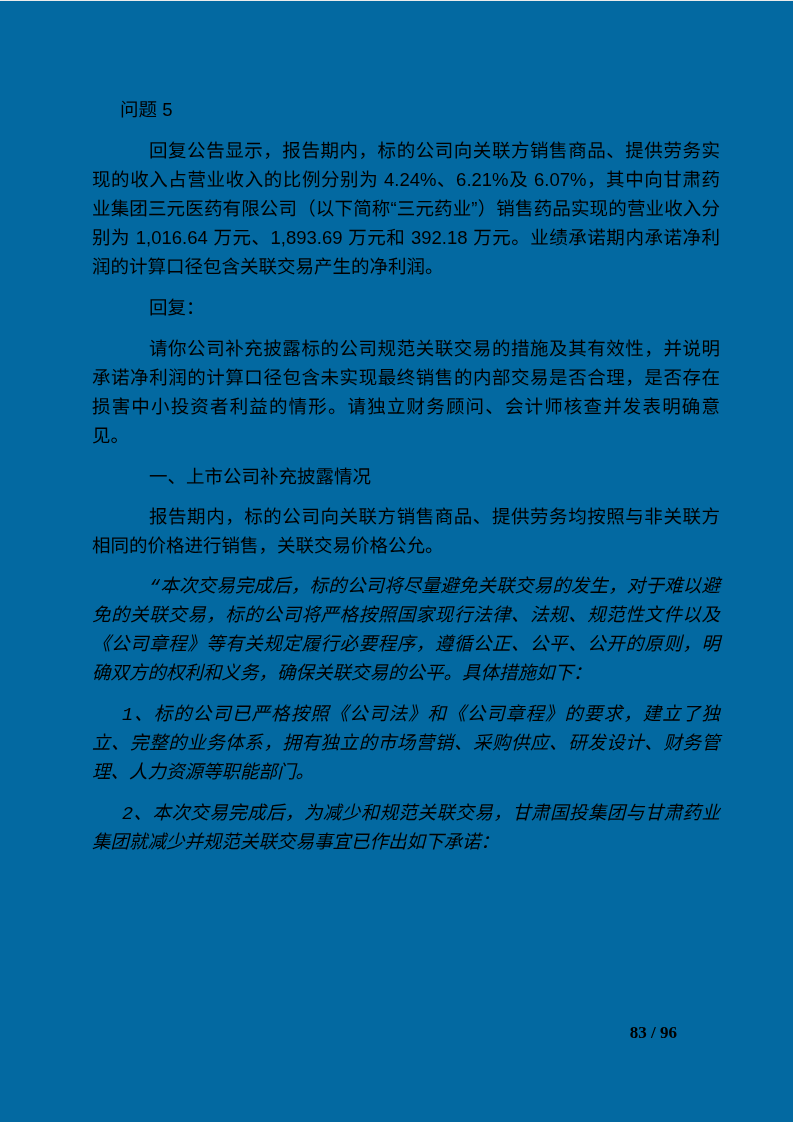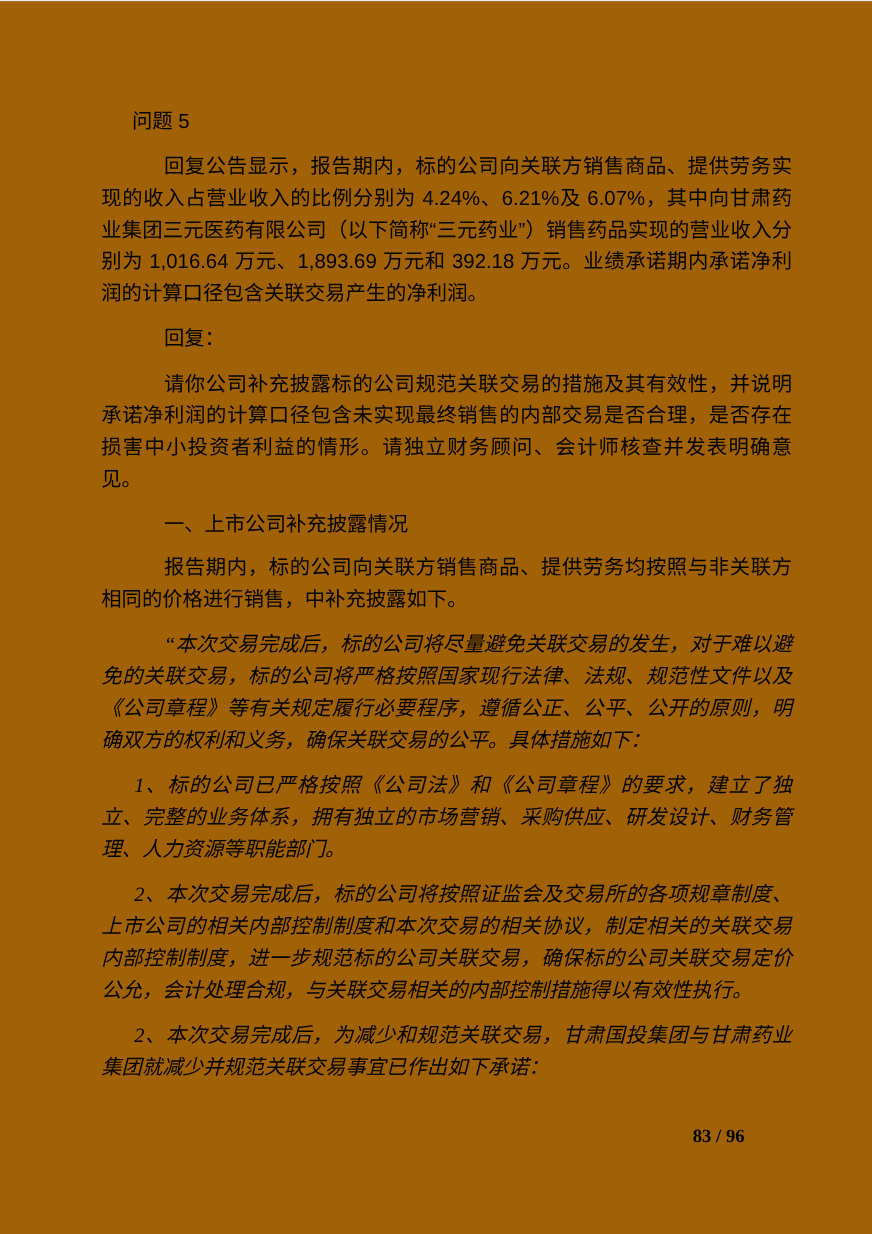--- a/index.html
+++ b/index.html
@@ -4,21 +4,21 @@
 <style>
   html, body {
     margin: 0;
     padding: 0;
     background: #ffffff;
   }
   .page {
     position: relative;
     width: 793px;
     height: 1122px;
-    background: #a16207;
+    background: #0369a1;
     border-top: 1px solid #ececec;
     overflow: hidden;
     box-sizing: border-box;
     font-family: "Liberation Serif", "DejaVu Serif", serif;
     color: #000000;
   }
   .content {
     position: absolute;
     left: 92px;
     top: 94px;
@@ -36,21 +36,21 @@
     font-family: "Liberation Sans", "DejaVu Sans", sans-serif;
     font-weight: 700;
   }
   
   .song {
     font-family: "Liberation Serif", "DejaVu Serif", serif;
     font-weight: 400;
   }
   
   .kai {
-    font-family: Liberation Serif, serif;
+    font-family: Liberation Mono, monospace;
     font-style: italic;
     font-weight: 700;
   }
   .indent-1 { text-indent: 28px; }
   .indent-3 { text-indent: 57px; }
   .indent-num { text-indent: 30px; }
   .gap-lg { margin-bottom: 18px; }
   .question-heading {
     margin-bottom: 20px;
   }
@@ -75,27 +75,26 @@
     <p class="hei indent-1 question-heading">问题 5</p>
 
     <p class="hei indent-3 gap-lg">回复公告显示，报告期内，标的公司向关联方销售商品、提供劳务实现的收入占营业收入的比例分别为 4.24%、6.21%及 6.07%，其中向甘肃药业集团三元医药有限公司（以下简称“三元药业”）销售药品实现的营业收入分别为 1,016.64 万元、1,893.69 万元和 392.18 万元。业绩承诺期内承诺净利润的计算口径包含关联交易产生的净利润。</p>
 
     <p class="hei indent-3">回复：</p>
 
     <p class="hei indent-3 gap-lg">请你公司补充披露标的公司规范关联交易的措施及其有效性，并说明承诺净利润的计算口径包含未实现最终销售的内部交易是否合理，是否存在损害中小投资者利益的情形。请独立财务顾问、会计师核查并发表明确意见。</p>
 
     <p class="hei indent-3">一、上市公司补充披露情况</p>
 
-    <p class="song indent-3">报告期内，标的公司向关联方销售商品、提供劳务均按照与非关联方相同的价格进行销售，中补充披露如下。</p>
+    <p class="song indent-3">报告期内，标的公司向关联方销售商品、提供劳务均按照与非关联方相同的价格进行销售，关联交易价格公允。</p>
 
 
     <p class="kai indent-3">“本次交易完成后，标的公司将尽量避免关联交易的发生，对于难以避免的关联交易，标的公司将严格按照国家现行法律、法规、规范性文件以及《公司章程》等有关规定履行必要程序，遵循公正、公平、公开的原则，明确双方的权利和义务，确保关联交易的公平。具体措施如下：</p>
 
     <p class="kai indent-num">1、标的公司已严格按照《公司法》和《公司章程》的要求，建立了独立、完整的业务体系，拥有独立的市场营销、采购供应、研发设计、财务管理、人力资源等职能部门。</p>
 
-    <p class="kai indent-num">2、本次交易完成后，标的公司将按照证监会及交易所的各项规章制度、上市公司的相关内部控制制度和本次交易的相关协议，制定相关的关联交易内部控制制度，进一步规范标的公司关联交易，确保标的公司关联交易定价公允，会计处理合规，与关联交易相关的内部控制措施得以有效性执行。</p>
 
     <p class="kai indent-num">2、本次交易完成后，为减少和规范关联交易，甘肃国投集团与甘肃药业集团就减少并规范关联交易事宜已作出如下承诺：</p>
 
   </div>
 
   <div class="footer-page-number">83 / 96</div>
 </div>
 
 </body></html>

